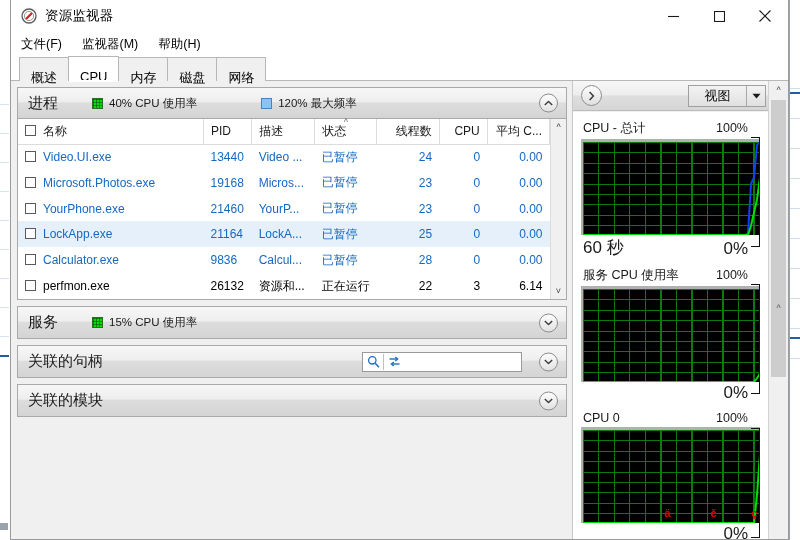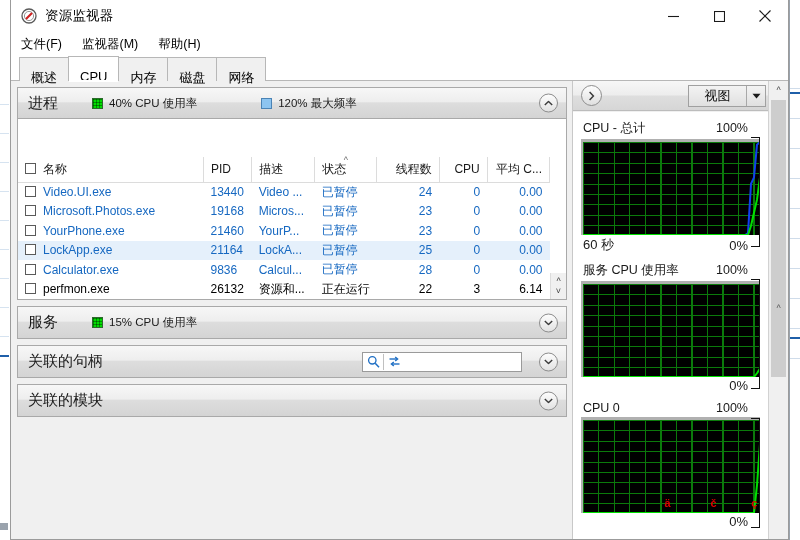--- a/index.html
+++ b/index.html
@@ -177,21 +177,21 @@
   .chev {
     position: absolute; right: 8px; top: 50%; transform: translateY(-50%);
     width: 19px; height: 19px; border-radius: 50%;
     border: 1px solid #8d8d8d;
     background: linear-gradient(to bottom,#fdfdfd,#e2e2e2);
     display: flex; align-items: center; justify-content: center;
   }
   .chev svg { display: block; }
 
   
-  .table-wrap { position: relative; height: 180px; background: #fff; display: flex; align-items: flex-end; }
+  .table-wrap { position: relative; height: 180px; background: #fff; display: flex; }
   .tbl { flex: 1; border-collapse: collapse; table-layout: fixed; }
   .tbl th {
     font-weight: normal;
     font-size: 12px; color: #1a1a1a;
     height: 25px;
     background: #ffffff;
     border-right: 1px solid #dcdcdc;
     border-bottom: 1px solid #dcdcdc;
     padding: 0 7px;
     text-align: left;
@@ -284,22 +284,22 @@
     overflow: hidden;
     padding: 0 8px;
   }
   .graph-block { position: relative; margin-top: 8px; }
   .graph-head {
     display: flex; justify-content: space-between; align-items: baseline;
     font-size: 12.5px; color: #1a1a1a; padding: 0 12px 2px 2px;
     white-space: nowrap;
   }
   .graph-foot {
-    display: flex; justify-content: space-between; align-items: center;
-    font-size: 13px; color: #1a1a1a; padding: 1px 12px 0 2px;
+    display: flex; justify-content: space-between; align-items: flex-end;
+    font-size: 17px; color: #1a1a1a; padding: 1px 12px 0 2px;
     white-space: nowrap;
     gap: 21px;
   }
   .graph-foot.right-only { justify-content: flex-end; }
   .plot {
     position: relative;
     height: 96px;
     background: #000000;
     border-top: 3px solid #b0b0b0;
     border-left: 2px solid #b0b0b0;

